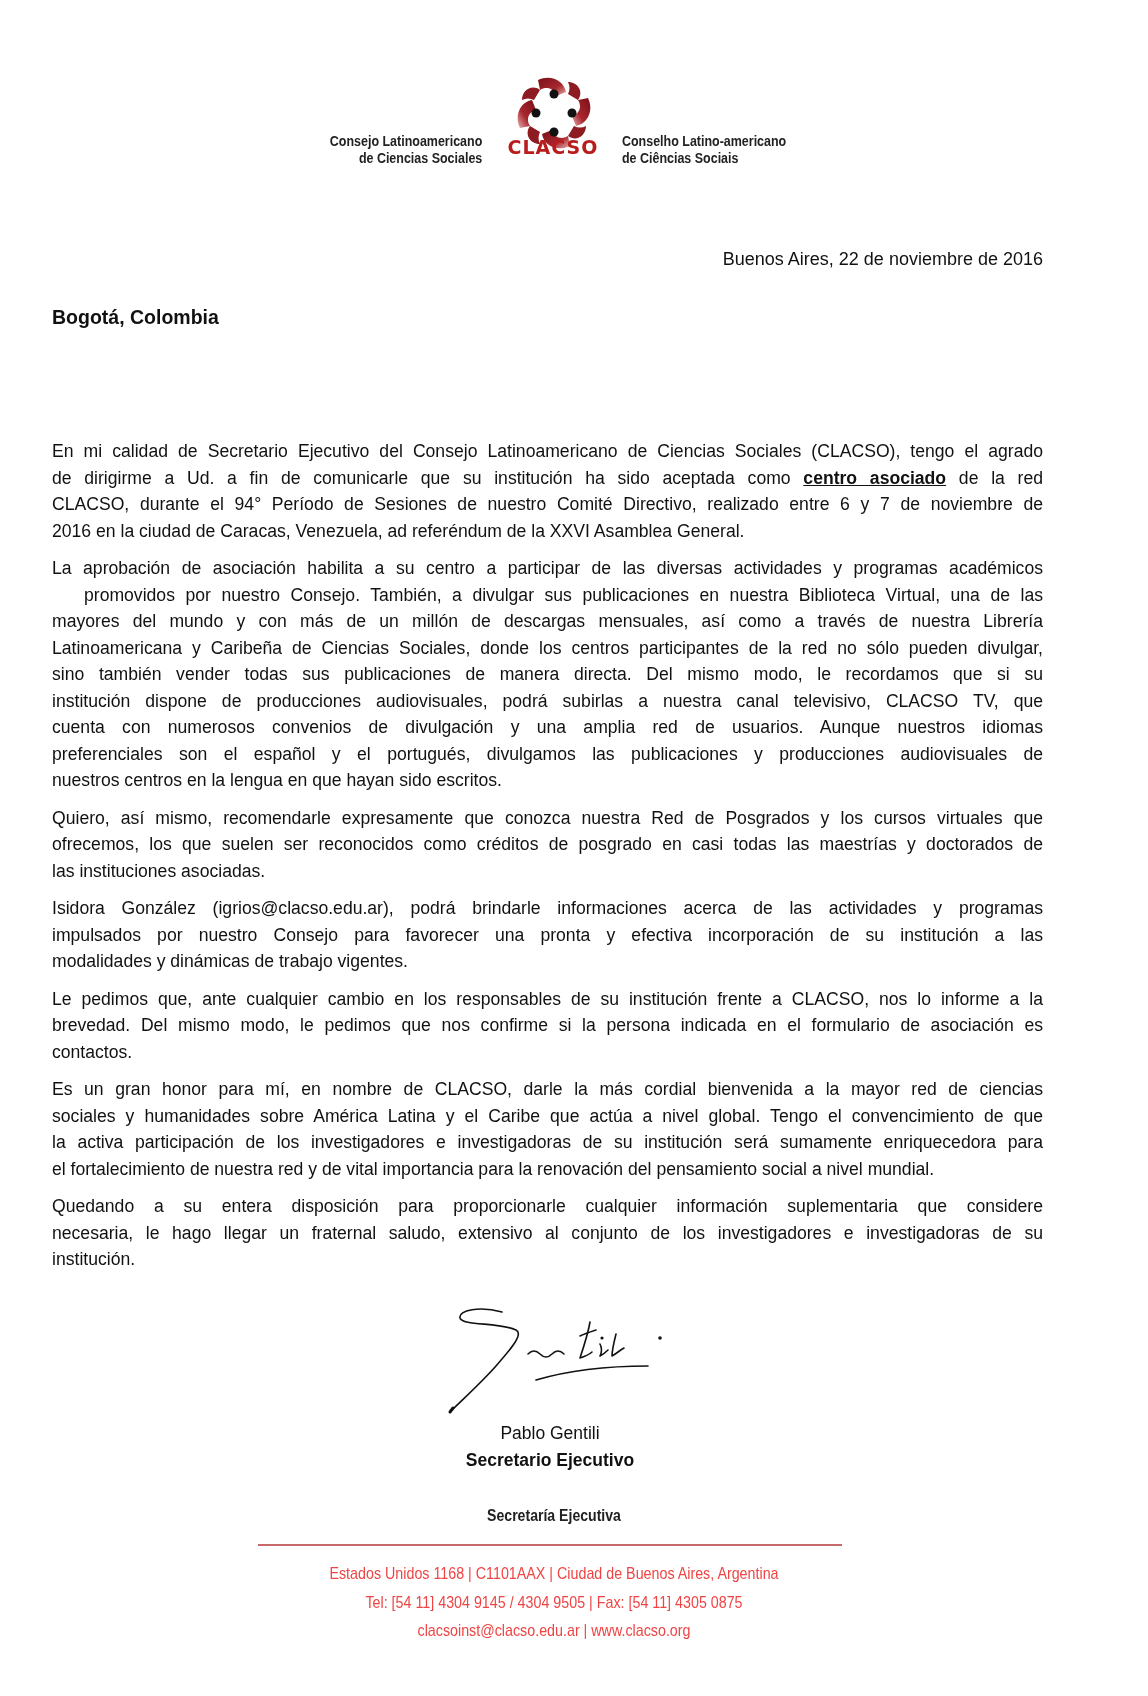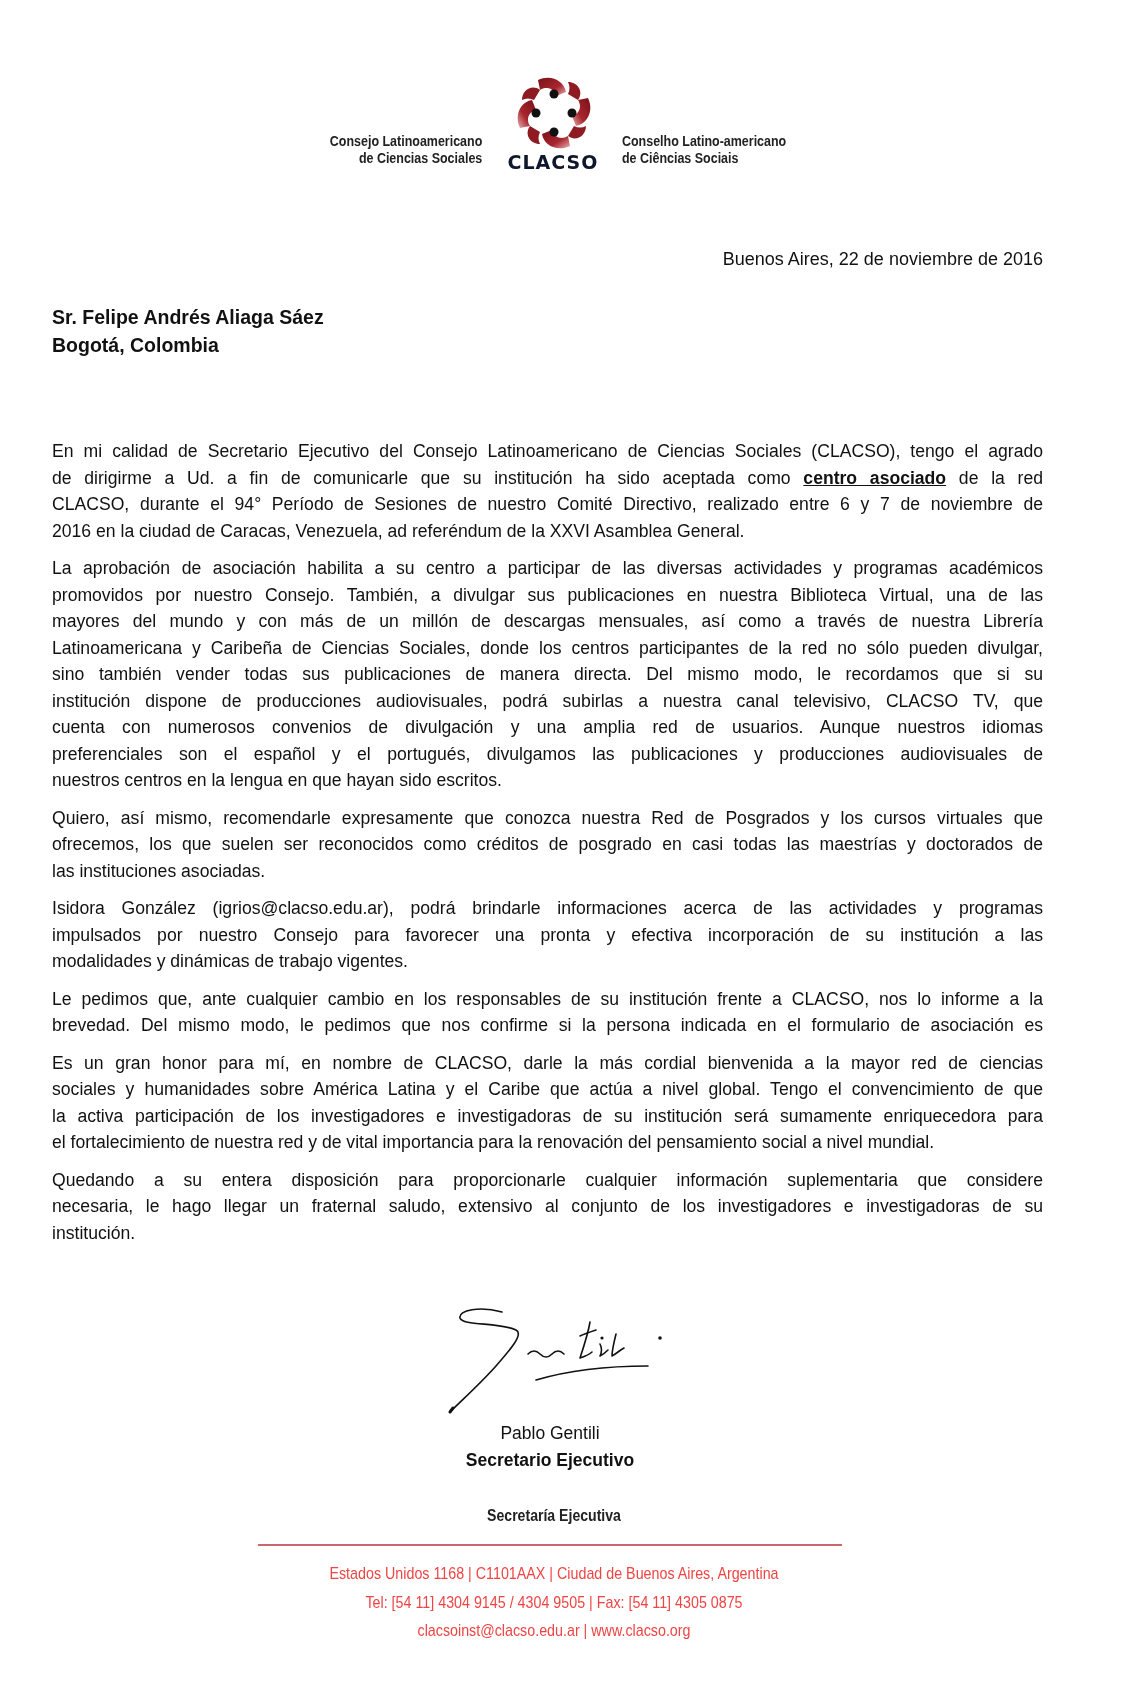--- a/index.html
+++ b/index.html
@@ -6,22 +6,22 @@
   body { width: 1148px; height: 1696px; position: relative; overflow: hidden; font-family: "Liberation Sans", "DejaVu Sans", sans-serif; color: #111; }
 
   
   .lh-left { position: absolute; right: calc(1148px - 482px); top: 133px; text-align: right;
     font-family: "Liberation Sans", sans-serif; font-weight: bold; font-size: 14.5px; line-height: 17px; color: #222;
     transform: scaleX(0.86); transform-origin: right top; }
   .lh-right { position: absolute; left: 622px; top: 133px; text-align: left;
     font-family: "Liberation Sans", sans-serif; font-weight: bold; font-size: 14.5px; line-height: 17px; color: #222;
     transform: scaleX(0.86); transform-origin: left top; }
   .logo-mark { position: absolute; left: 516px; top: 76px; width: 76px; height: 74px; }
-  .logo-word { position: absolute; left: 503px; top: 151px; width: 100px; text-align: center;
-    font-family: "DejaVu Sans", sans-serif; font-weight: bold; font-size: 19px; letter-spacing: 1px; color: #0f172a; }
+  .logo-word { position: absolute; left: 503px; top: 136px; width: 100px; text-align: center;
+    font-family: "DejaVu Sans", sans-serif; font-weight: bold; font-size: 19px; letter-spacing: 1px; color: #b91c1c; }
 
   
   .date { position: absolute; right: 105px; top: 248px; font-size: 18px; line-height: 22px; }
 
   
   .addressee { position: absolute; left: 52px; top: 303px; }
   .addressee div { font-weight: bold; font-size: 19.5px; line-height: 28px; white-space: nowrap; }
 
   
   .body-text { position: absolute; left: 52px; top: 438px; width: 991px; font-size: 17.6px; }
@@ -83,34 +83,33 @@
 
   <div class="lh-right">
     <div>Conselho Latino-americano</div>
     <div>de Ciências Sociais</div>
   </div>
 </header>
 
 <div class="date">Buenos Aires, 22 de noviembre de 2016</div>
 
 <div class="addressee">
-  <div>Sr. Felipe Andrés Aliaga Sáez</div>
   <div>Bogotá, Colombia</div>
 </div>
 
 <main class="body-text" id="body-text">
     <div class="para">
       <div class="line j" style="white-space: normal;">En mi calidad de Secretario Ejecutivo del Consejo Latinoamericano de Ciencias Sociales (CLACSO), tengo el agrado</div>
       <div class="line j" style="white-space: normal;"><span>de dirigirme a Ud. a fin de comunicarle que su institución ha sido aceptada como </span><span class="u-bold">centro asociado</span><span> de la red</span></div>
       <div class="line j" style="white-space: normal;">CLACSO, durante el 94° Período de Sesiones de nuestro Comité Directivo, realizado entre 6 y 7 de noviembre de</div>
       <div class="line l" style="white-space: nowrap;">2016 en la ciudad de Caracas, Venezuela, ad referéndum de la XXVI Asamblea General.</div>
     </div>
     <div class="para">
       <div class="line j" style="white-space: normal;">La aprobación de asociación habilita a su centro a participar de las diversas actividades y programas académicos</div>
-      <div class="line j" style="white-space: normal;">promovidos por nuestro Consejo. También, a divulgar sus publicaciones en nuestra Biblioteca Virtual, una de las</div>
+      <div class="line j" style="white-space: normal; margin-left: 32px;">promovidos por nuestro Consejo. También, a divulgar sus publicaciones en nuestra Biblioteca Virtual, una de las</div>
       <div class="line j" style="white-space: normal;">mayores del mundo y con más de un millón de descargas mensuales, así como a través de nuestra Librería</div>
       <div class="line j" style="white-space: normal;">Latinoamericana y Caribeña de Ciencias Sociales, donde los centros participantes de la red no sólo pueden divulgar,</div>
       <div class="line j" style="white-space: normal;">sino también vender todas sus publicaciones de manera directa. Del mismo modo, le recordamos que si su</div>
       <div class="line j" style="white-space: normal;">institución dispone de producciones audiovisuales, podrá subirlas a nuestra canal televisivo, CLACSO TV, que</div>
       <div class="line j" style="white-space: normal;">cuenta con numerosos convenios de divulgación y una amplia red de usuarios. Aunque nuestros idiomas</div>
       <div class="line j" style="white-space: normal;">preferenciales son el español y el portugués, divulgamos las publicaciones y producciones audiovisuales de</div>
       <div class="line l" style="white-space: nowrap;">nuestros centros en la lengua en que hayan sido escritos.</div>
     </div>
     <div class="para">
       <div class="line j" style="white-space: normal;">Quiero, así mismo, recomendarle expresamente que conozca nuestra Red de Posgrados y los cursos virtuales que</div>
@@ -118,20 +117,21 @@
       <div class="line l" style="white-space: nowrap;">las instituciones asociadas.</div>
     </div>
     <div class="para">
       <div class="line j" style="white-space: normal;">Isidora González (igrios@clacso.edu.ar), podrá brindarle informaciones acerca de las actividades y programas</div>
       <div class="line j" style="white-space: normal;">impulsados por nuestro Consejo para favorecer una pronta y efectiva incorporación de su institución a las</div>
       <div class="line l" style="white-space: nowrap;">modalidades y dinámicas de trabajo vigentes.</div>
     </div>
     <div class="para">
       <div class="line j" style="white-space: normal;">Le pedimos que, ante cualquier cambio en los responsables de su institución frente a CLACSO, nos lo informe a la</div>
       <div class="line j" style="white-space: normal;">brevedad. Del mismo modo, le pedimos que nos confirme si la persona indicada en el formulario de asociación es</div>
+      <div class="line l" style="white-space: nowrap;">contactos.</div>
     </div>
     <div class="para">
       <div class="line j" style="white-space: normal;">Es un gran honor para mí, en nombre de CLACSO, darle la más cordial bienvenida a la mayor red de ciencias</div>
       <div class="line j" style="white-space: normal;">sociales y humanidades sobre América Latina y el Caribe que actúa a nivel global. Tengo el convencimiento de que</div>
       <div class="line j" style="white-space: normal;">la activa participación de los investigadores e investigadoras de su institución será sumamente enriquecedora para</div>
       <div class="line l" style="white-space: nowrap;">el fortalecimiento de nuestra red y de vital importancia para la renovación del pensamiento social a nivel mundial.</div>
     </div>
     <div class="para">
       <div class="line j" style="white-space: normal;">Quedando a su entera disposición para proporcionarle cualquier información suplementaria que considere</div>
       <div class="line j" style="white-space: normal;">necesaria, le hago llegar un fraternal saludo, extensivo al conjunto de los investigadores e investigadoras de su</div>

